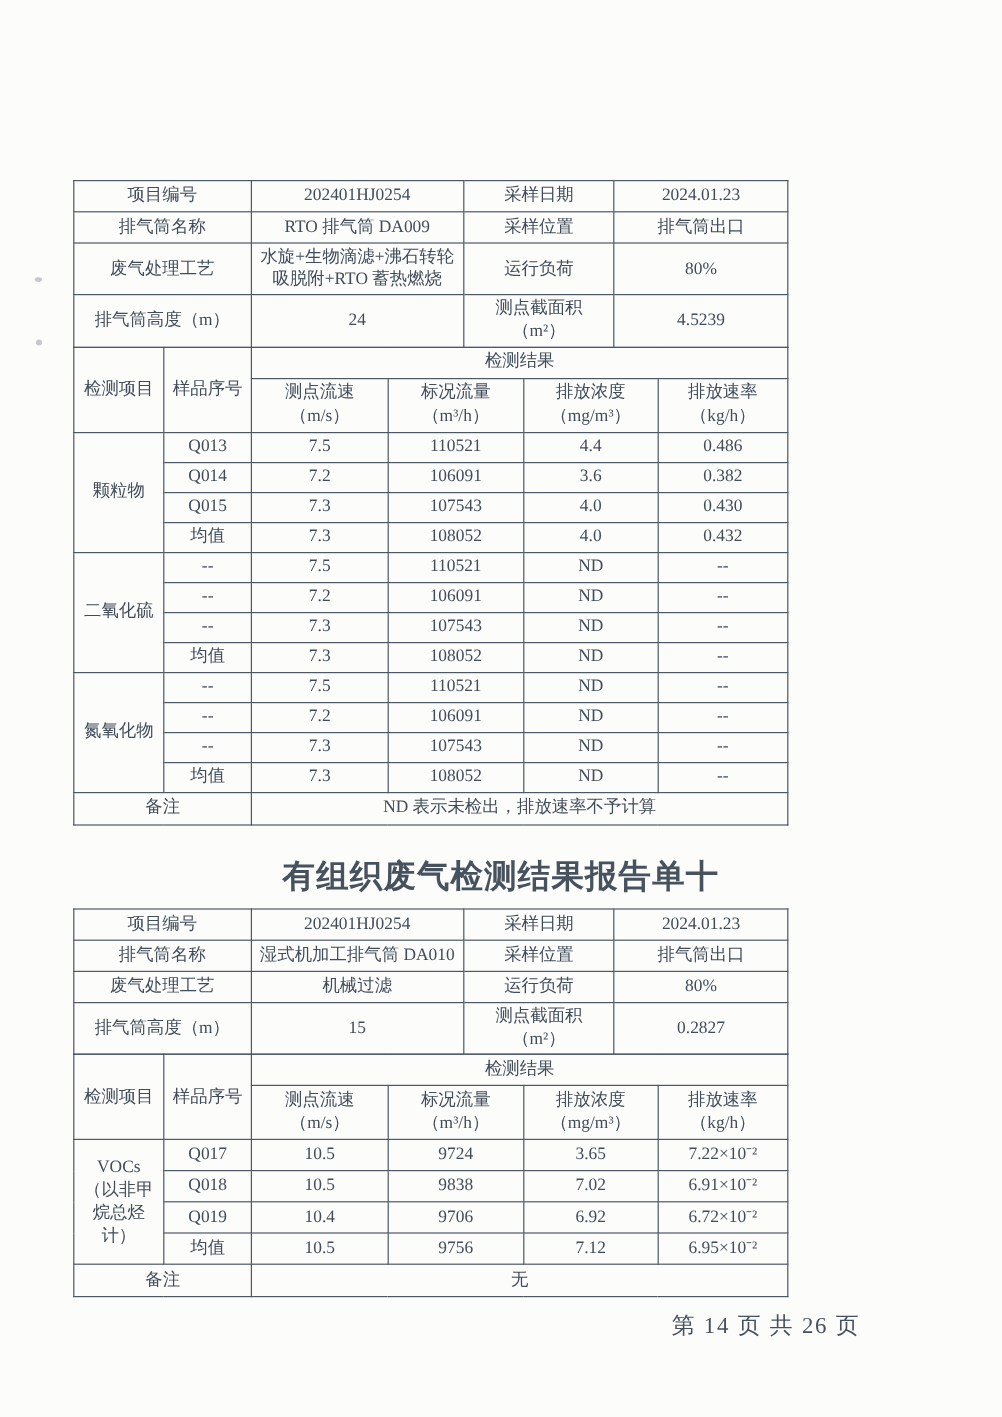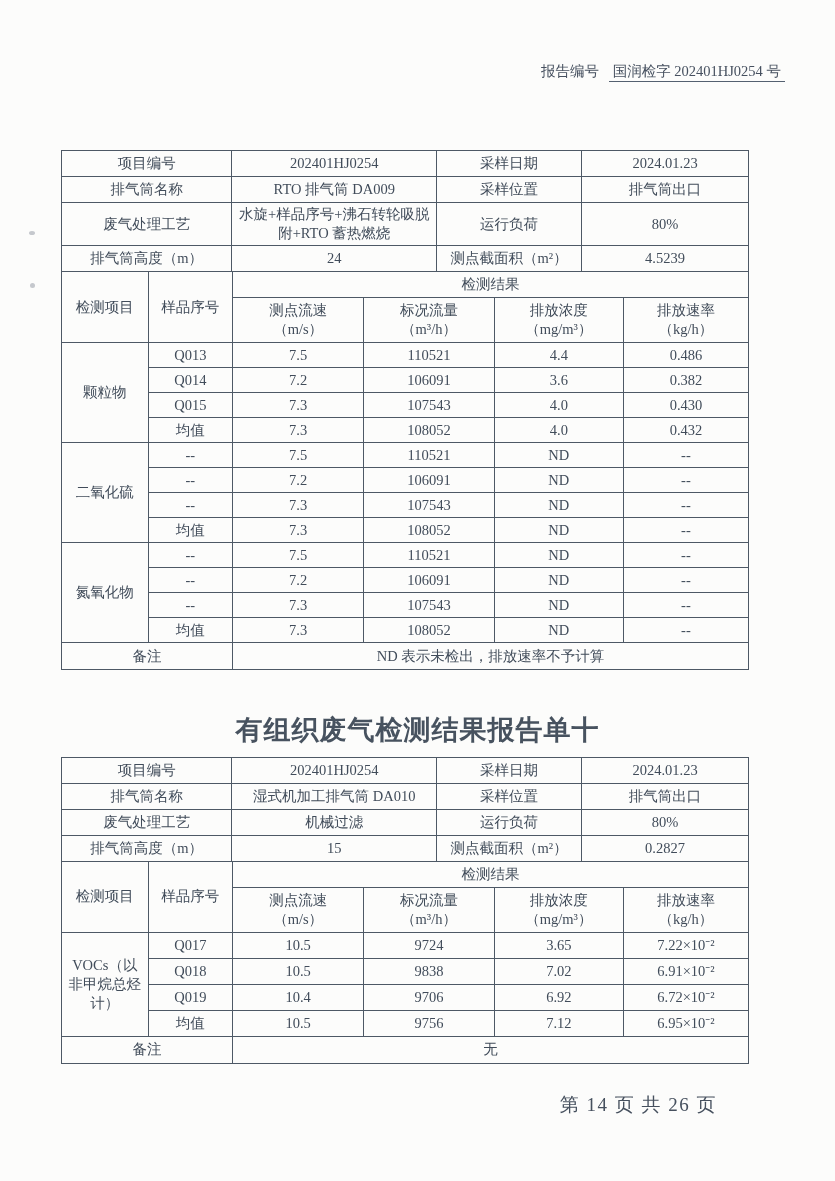--- a/index.html
+++ b/index.html
@@ -19,21 +19,21 @@
   .report-no { position: absolute; top: 62px; right: 50px; font-size: 14.5px; color: #46505f; }
   .report-no .val { border-bottom: 1px solid #54607003; border-bottom: 1px solid #546070; padding: 0 4px 2px 4px; margin-left: 6px; }
 
   
   .title { position: absolute; left: 0; width: 100%; text-align: center; margin: 0;
            font-size: 27px; font-weight: bold; letter-spacing: 1px; color: #47525f; }
   .title.t1 { top: 108px; }
   .title.t2 { top: 712px; }
 
   
-  .tablewrap { position: absolute; left: 61px; width: 688px; }
+  .tablewrap { position: absolute; left: 61px; width: 596px; }
   .tablewrap.t1 { top: 150px; }
   .tablewrap.t2 { top: 757px; }
   table { width: 100%; border-collapse: collapse; table-layout: fixed; font-size: 14.5px; color: #414c5a; }
   table.results { margin-top: -1px; }
   td { border: 1px solid #4d5865; text-align: center; vertical-align: middle; padding: 2px 5px; line-height: 1.32; overflow: hidden; }
   tr.h26 { height: 26px; } tr.h42 { height: 42px; } tr.h45 { height: 45px; }
   tr.h25 { height: 25px; } tr.h27 { height: 27px; }
 
   
   .footer { position: absolute; top: 1092px; right: 118px; font-size: 19px; letter-spacing: 1.5px; color: #46505e; }
@@ -42,24 +42,20 @@
   .speck { position: absolute; background: #8d93a0; border-radius: 50%; opacity: .5; }
   .speck.s1 { left: 29px; top: 231px; width: 6px; height: 4px; }
   .speck.s2 { left: 30px; top: 283px; width: 5px; height: 5px; }
 </style>
 </head>
 <body>
 
 <div class="page">
 
 
-  <div class="report-no">
-    <span>报告编号</span>
-    <span class="val">国润检字 202401HJ0254 号</span>
-  </div>
 
 
   <div class="tablewrap t1">
     <table class="info">
       <colgroup>
           <col style="width:24.8%">
           <col style="width:29.8%">
           <col style="width:21.1%">
           <col style="width:24.3%">
         </colgroup>
@@ -71,21 +67,21 @@
         <td>2024.01.23</td>
       </tr>
       <tr class="h26">
         <td>排气筒名称</td>
         <td>RTO 排气筒 DA009</td>
         <td>采样位置</td>
         <td>排气筒出口</td>
       </tr>
       <tr class="h42">
         <td>废气处理工艺</td>
-        <td>水旋+样品序号+沸石转轮吸脱附+RTO 蓄热燃烧</td>
+        <td>水旋+生物滴滤+沸石转轮吸脱附+RTO 蓄热燃烧</td>
         <td>运行负荷</td>
         <td>80%</td>
       </tr>
       <tr class="h26">
         <td>排气筒高度（m）</td>
         <td>24</td>
         <td>测点截面积（m²）</td>
         <td>4.5239</td>
       </tr>
     </tbody>

